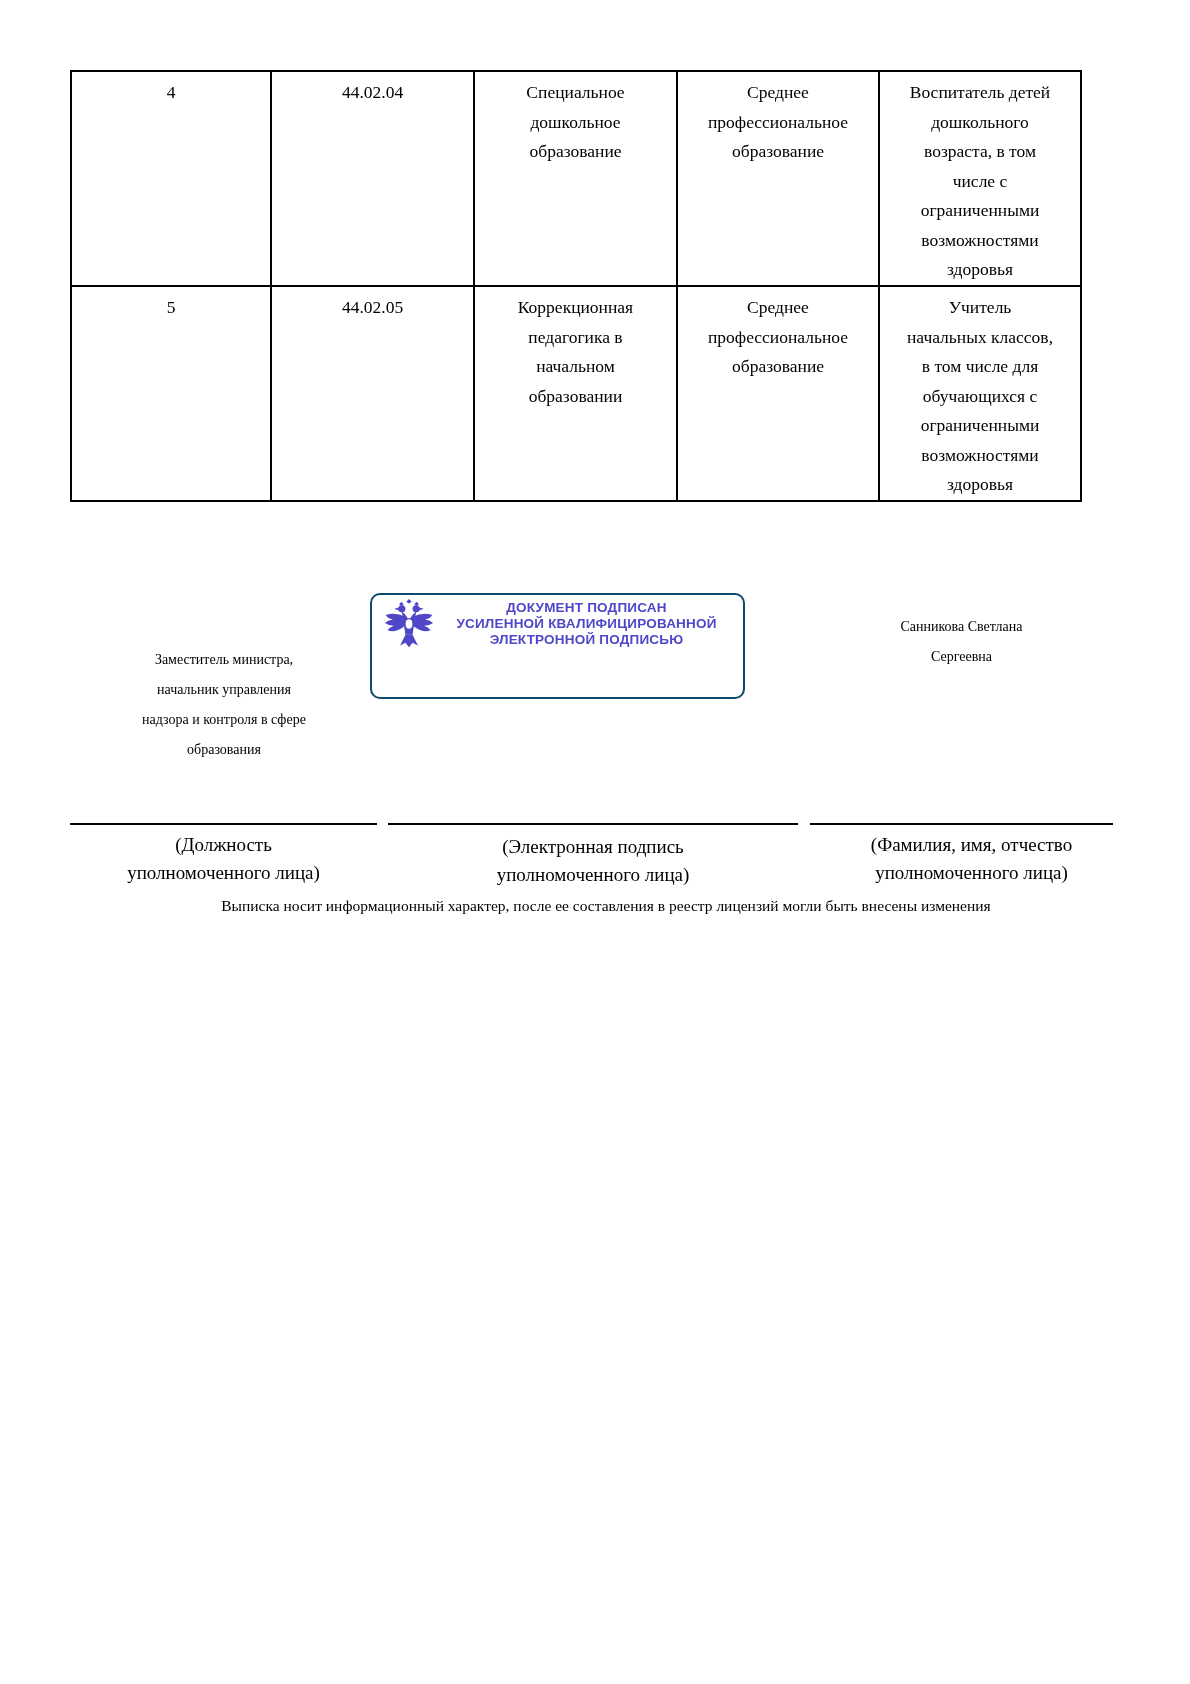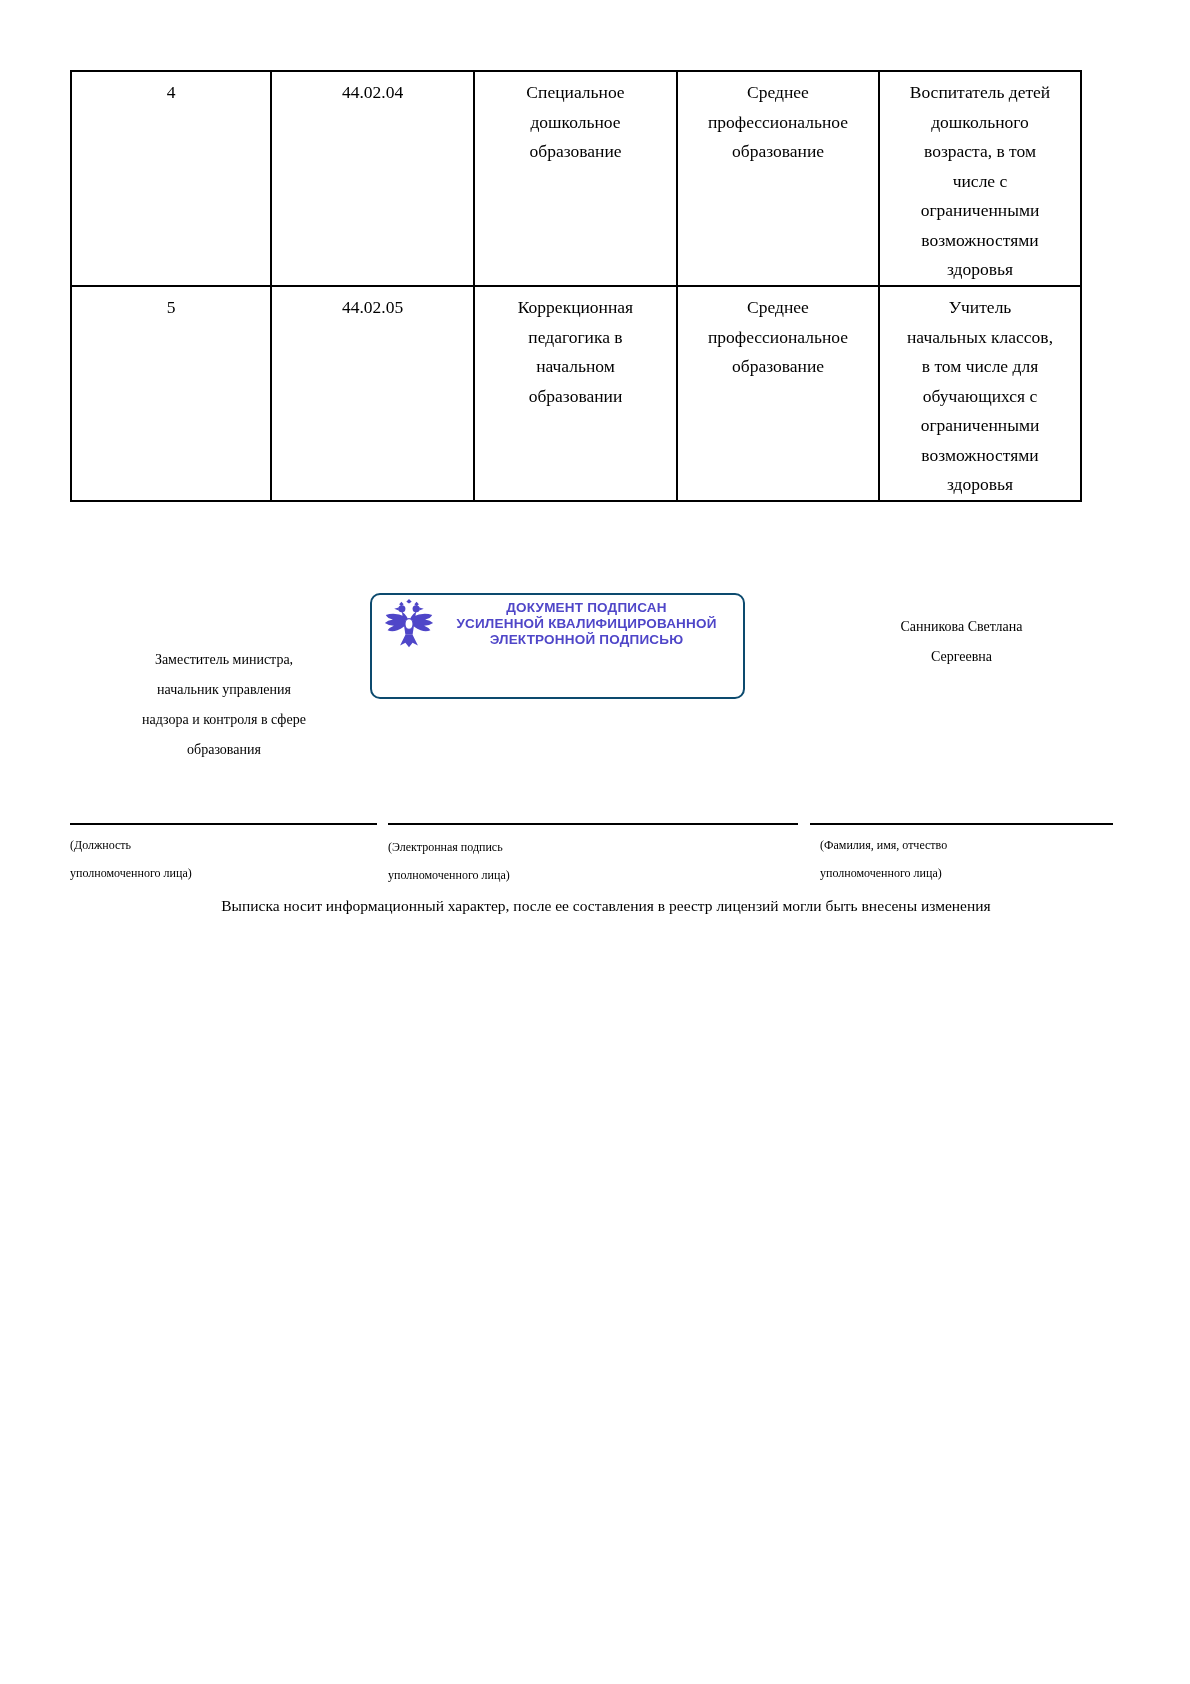--- a/index.html
+++ b/index.html
@@ -45,21 +45,21 @@
   }
 
   
   .sig-text{font-size:14px;line-height:30px;text-align:center;}
   .pos-block{left:70px;top:645px;width:308px;}
   .name-block{left:810px;top:612px;width:303px;}
   .rule{border-top:2px solid #000;height:0;}
   .rule-pos{left:70px;top:823px;width:307px;}
   .rule-esign{left:388px;top:823px;width:410px;}
   .rule-name{left:810px;top:823px;width:303px;}
-  .caption{font-size:12px;line-height:28px;text-align:left;}
+  .caption{font-size:19px;line-height:28px;text-align:center;}
   .cap-pos{left:70px;top:831px;width:307px;}
   .cap-esign{left:388px;top:833px;width:410px;}
   .cap-name{left:820px;top:831px;width:303px;}
 
   .footer-note{
     left:11px;top:896px;width:1190px;text-align:center;
     font-size:15.5px;line-height:20px;
   }
 </style>
 </head>

